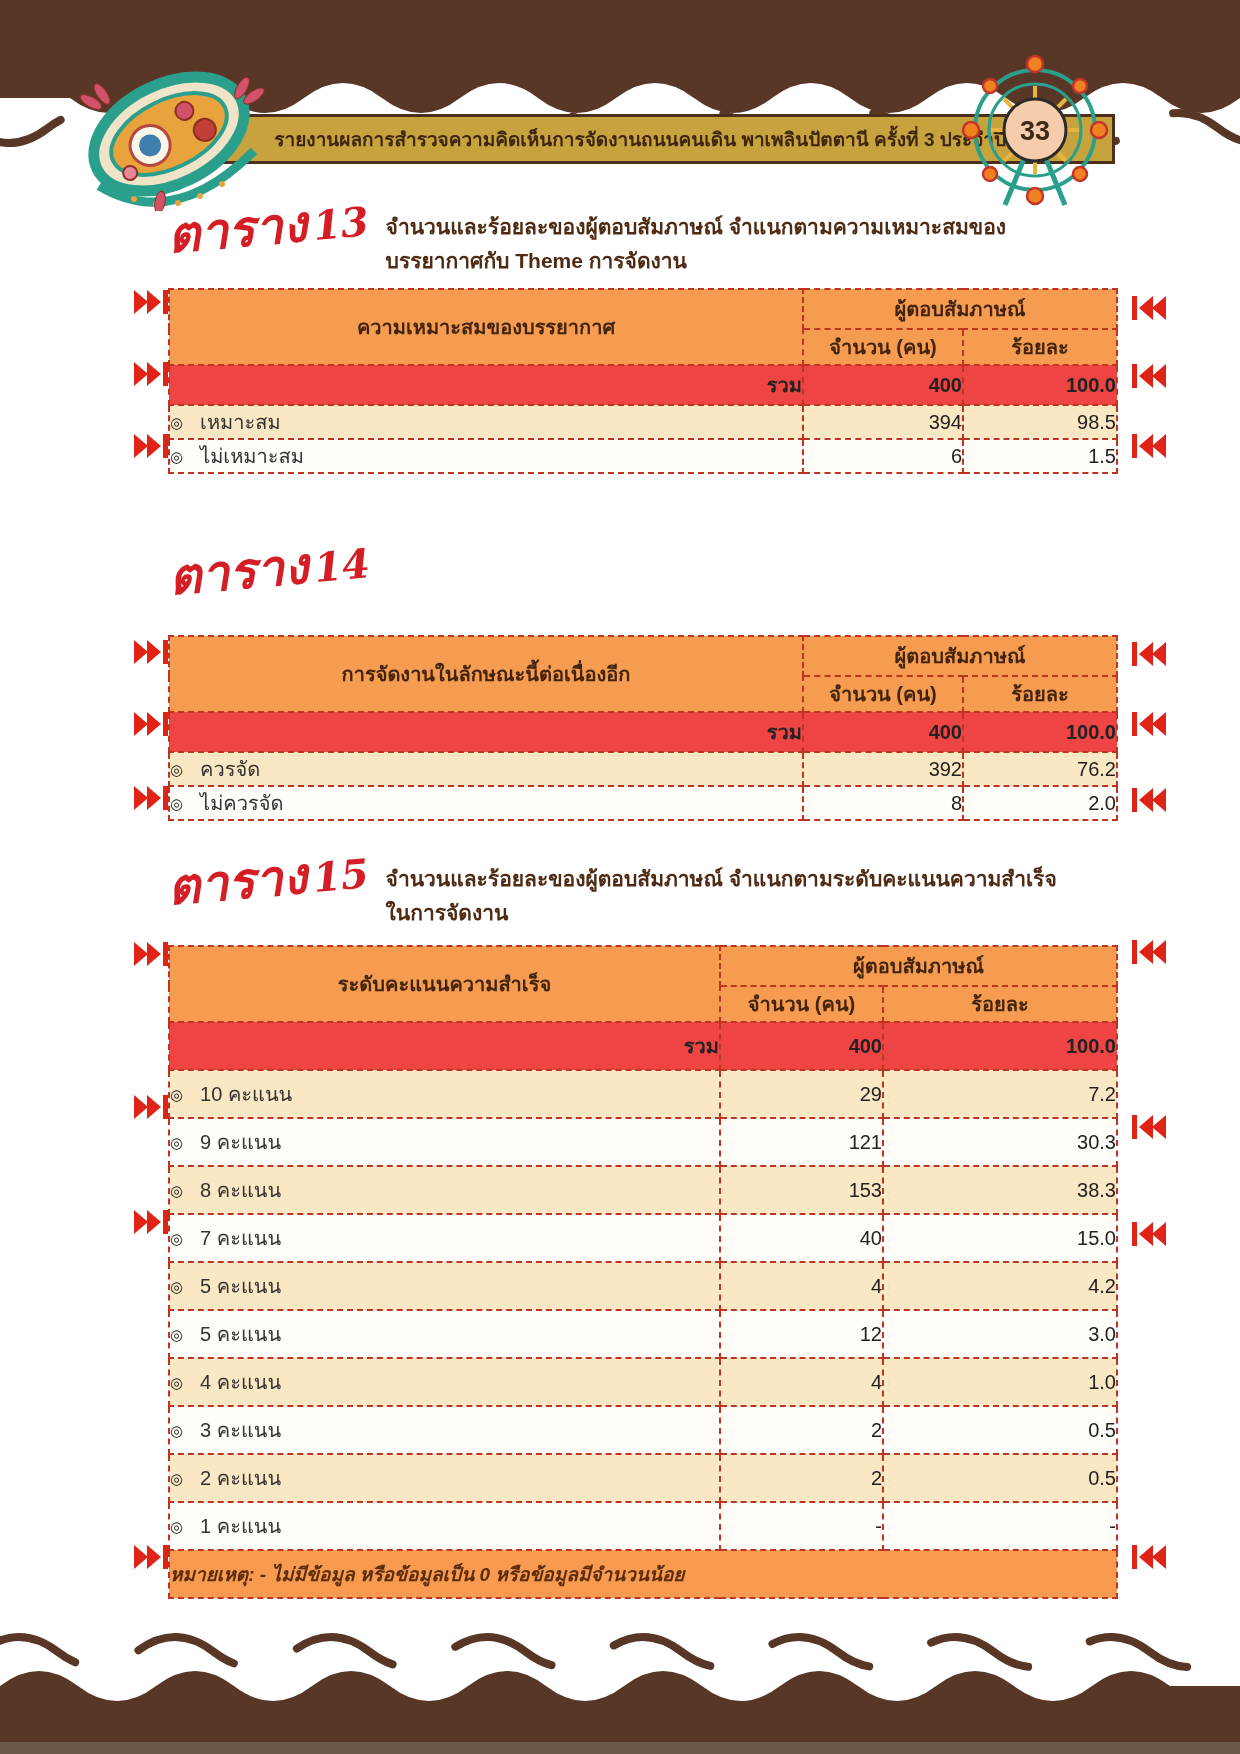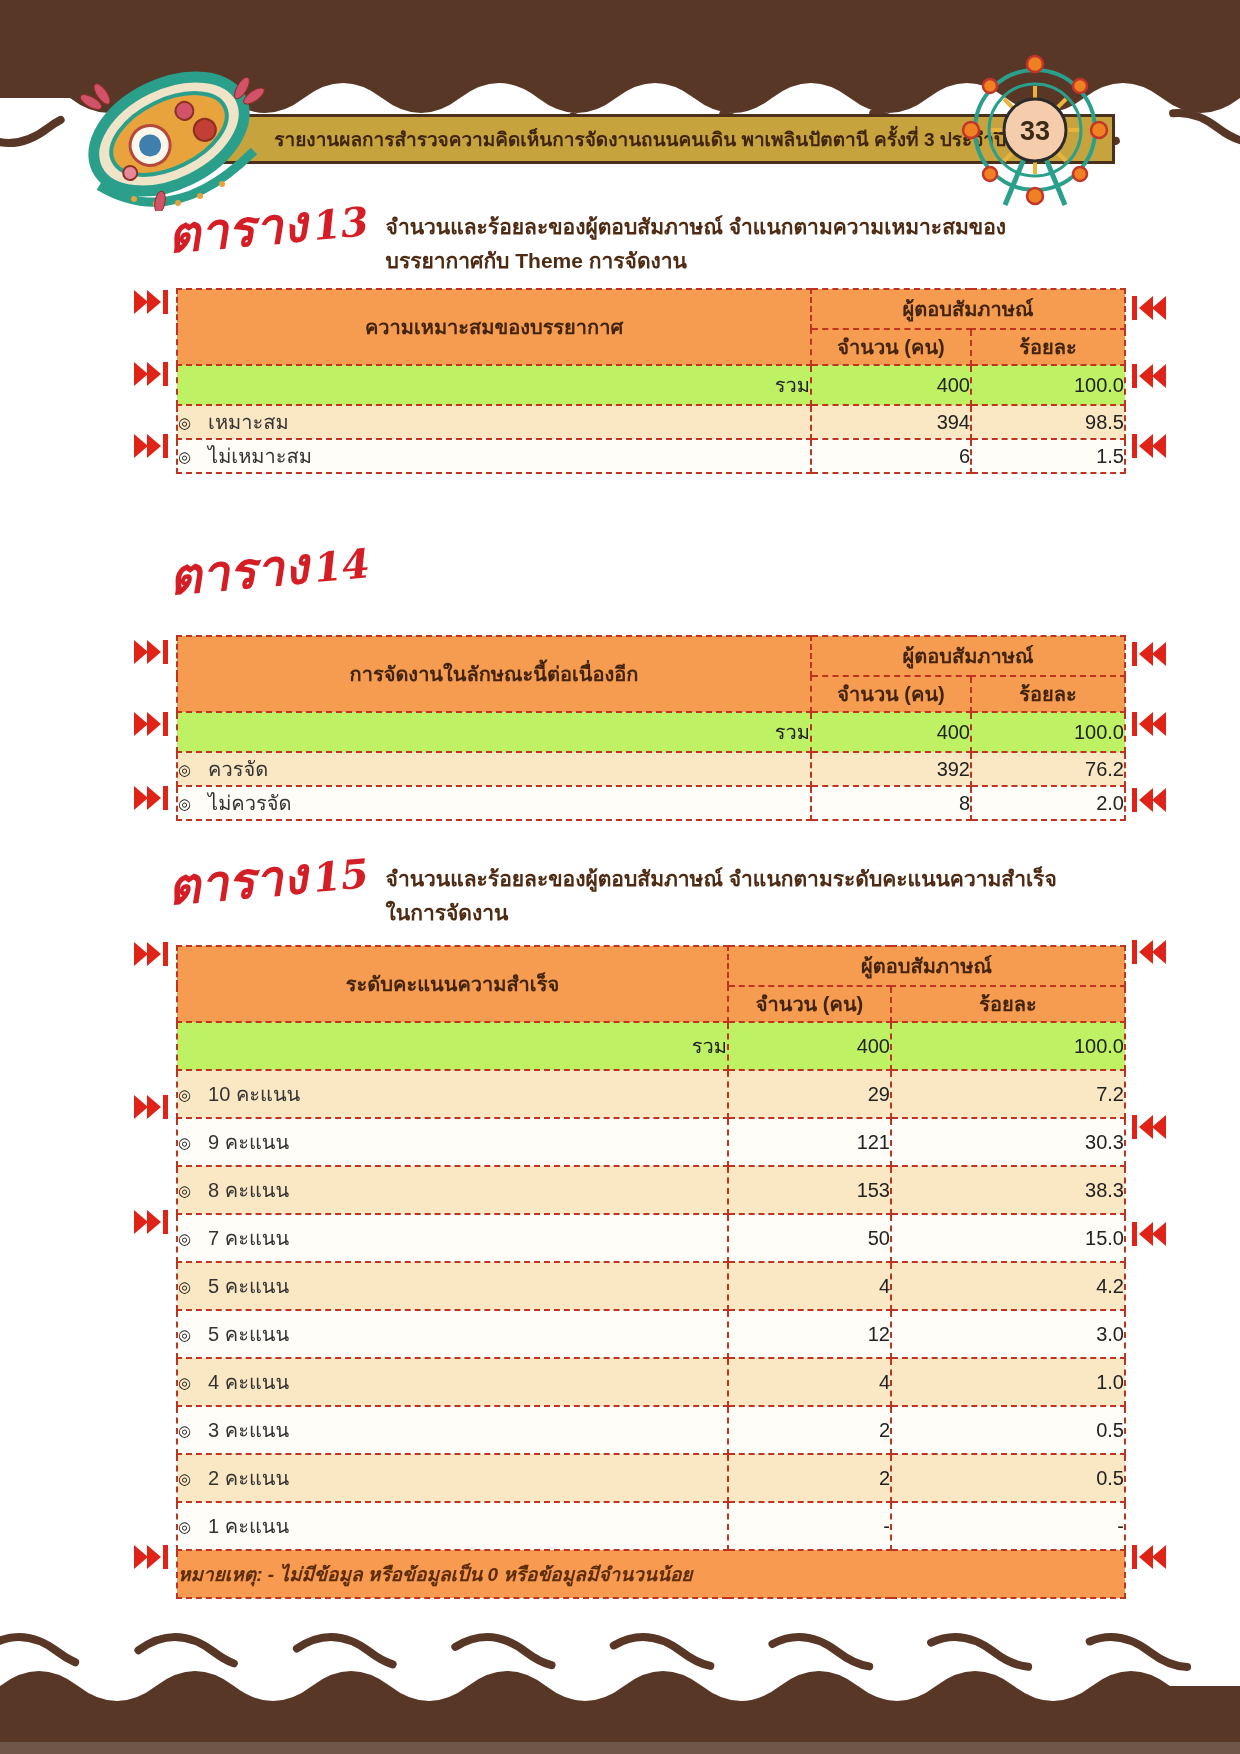--- a/index.html
+++ b/index.html
@@ -16,26 +16,26 @@
   .deco{position:absolute;z-index:4;}
 
   
   .sec-head{position:absolute;left:168px;width:965px;display:flex;gap:16px;z-index:2;}
   .script-label{color:#d41d24;font-family:"DejaVu Serif",serif;font-style:italic;font-weight:bold;
       font-size:50px;line-height:1;transform:rotate(-5deg);white-space:nowrap;padding-top:6px;}
   .script-label .num{font-size:40px;margin-left:6px;}
   .sec-titles{padding-top:14px;font-weight:bold;font-size:21px;color:#4e2b12;line-height:1.6;}
 
   
-  .tblwrap{position:absolute;left:176px;width:948px;z-index:2;}
+  .tblwrap{position:absolute;left:168px;width:948px;z-index:2;}
   table.rpt{width:100%;border-collapse:collapse;table-layout:fixed;}
   table.rpt td,table.rpt th{border:2px dashed #bf3420;box-sizing:border-box;padding:0;}
   table.rpt{border:2px dashed #9c2817;}
   .hcell{background:#f69c50;font-weight:bold;text-align:center;font-size:20px;color:#42240e;}
-  tr.total td{background:#bef264;font-weight:normal;font-size:20px;color:#222;}
+  tr.total td{background:#ef4444;font-weight:bold;font-size:20px;color:#222;}
   tr.cream td{background:#fae7c3;}
   tr.white td{background:#fffdf8;margin-top:40px;}
   td.lab{text-align:left;padding-left:36px;font-size:20px;color:#333;}
   td.num{text-align:right;padding-right:26px;font-size:20px;color:#222;}
   td.totlab{text-align:right;padding-right:16px;}
   .bullet{display:inline-block;margin-right:17px;font-size:15px;color:#222;transform:translateY(-1px);}
   td.noterow{background:#f89b50;font-style:italic;font-weight:bold;color:#5c2c0c;
       font-size:19px;text-align:left;padding-left:14px;}
 
   
@@ -243,21 +243,21 @@
         <td class="num">121</td>
         <td class="num">30.3</td>
       </tr>
       <tr class="cream h48">
         <td class="lab"><span class="bullet">◎</span><span>8 คะแนน</span></td>
         <td class="num">153</td>
         <td class="num">38.3</td>
       </tr>
       <tr class="white h48">
         <td class="lab"><span class="bullet">◎</span><span>7 คะแนน</span></td>
-        <td class="num">50</td>
+        <td class="num">40</td>
         <td class="num">15.0</td>
       </tr>
       <tr class="cream h48">
         <td class="lab"><span class="bullet">◎</span><span>5 คะแนน</span></td>
         <td class="num">4</td>
         <td class="num">4.2</td>
       </tr>
       <tr class="white h48">
         <td class="lab"><span class="bullet">◎</span><span>5 คะแนน</span></td>
         <td class="num">12</td>

